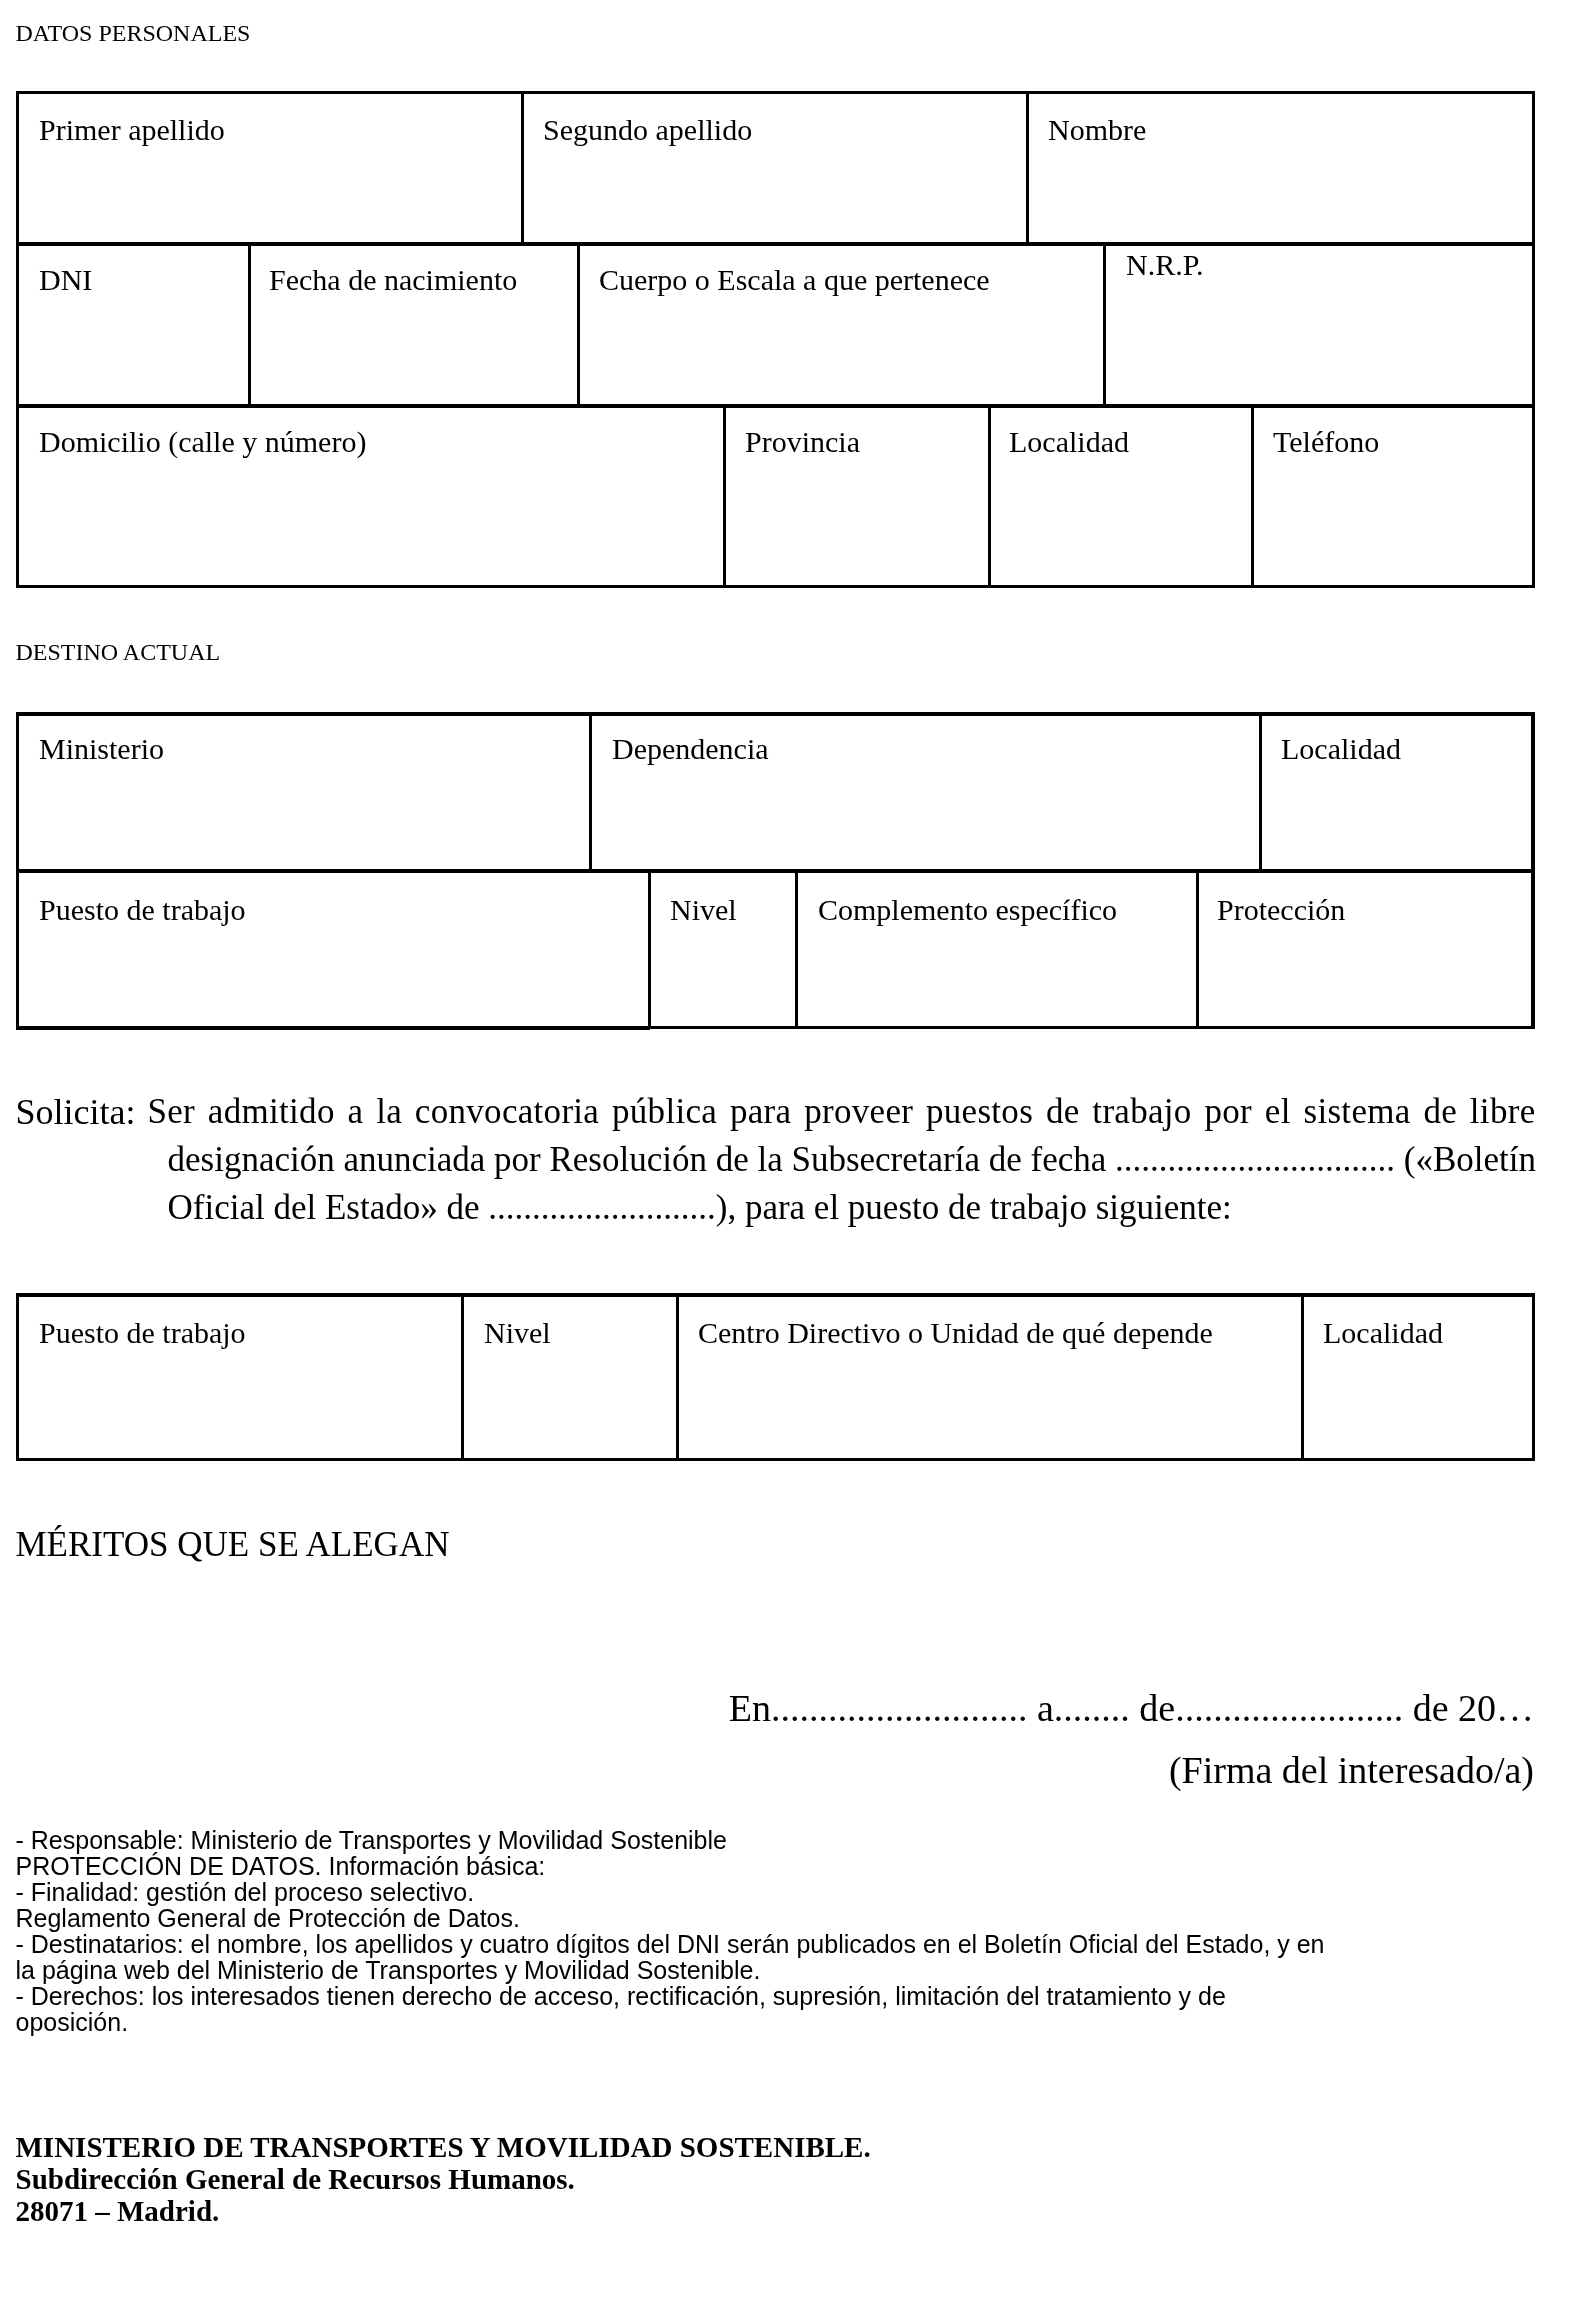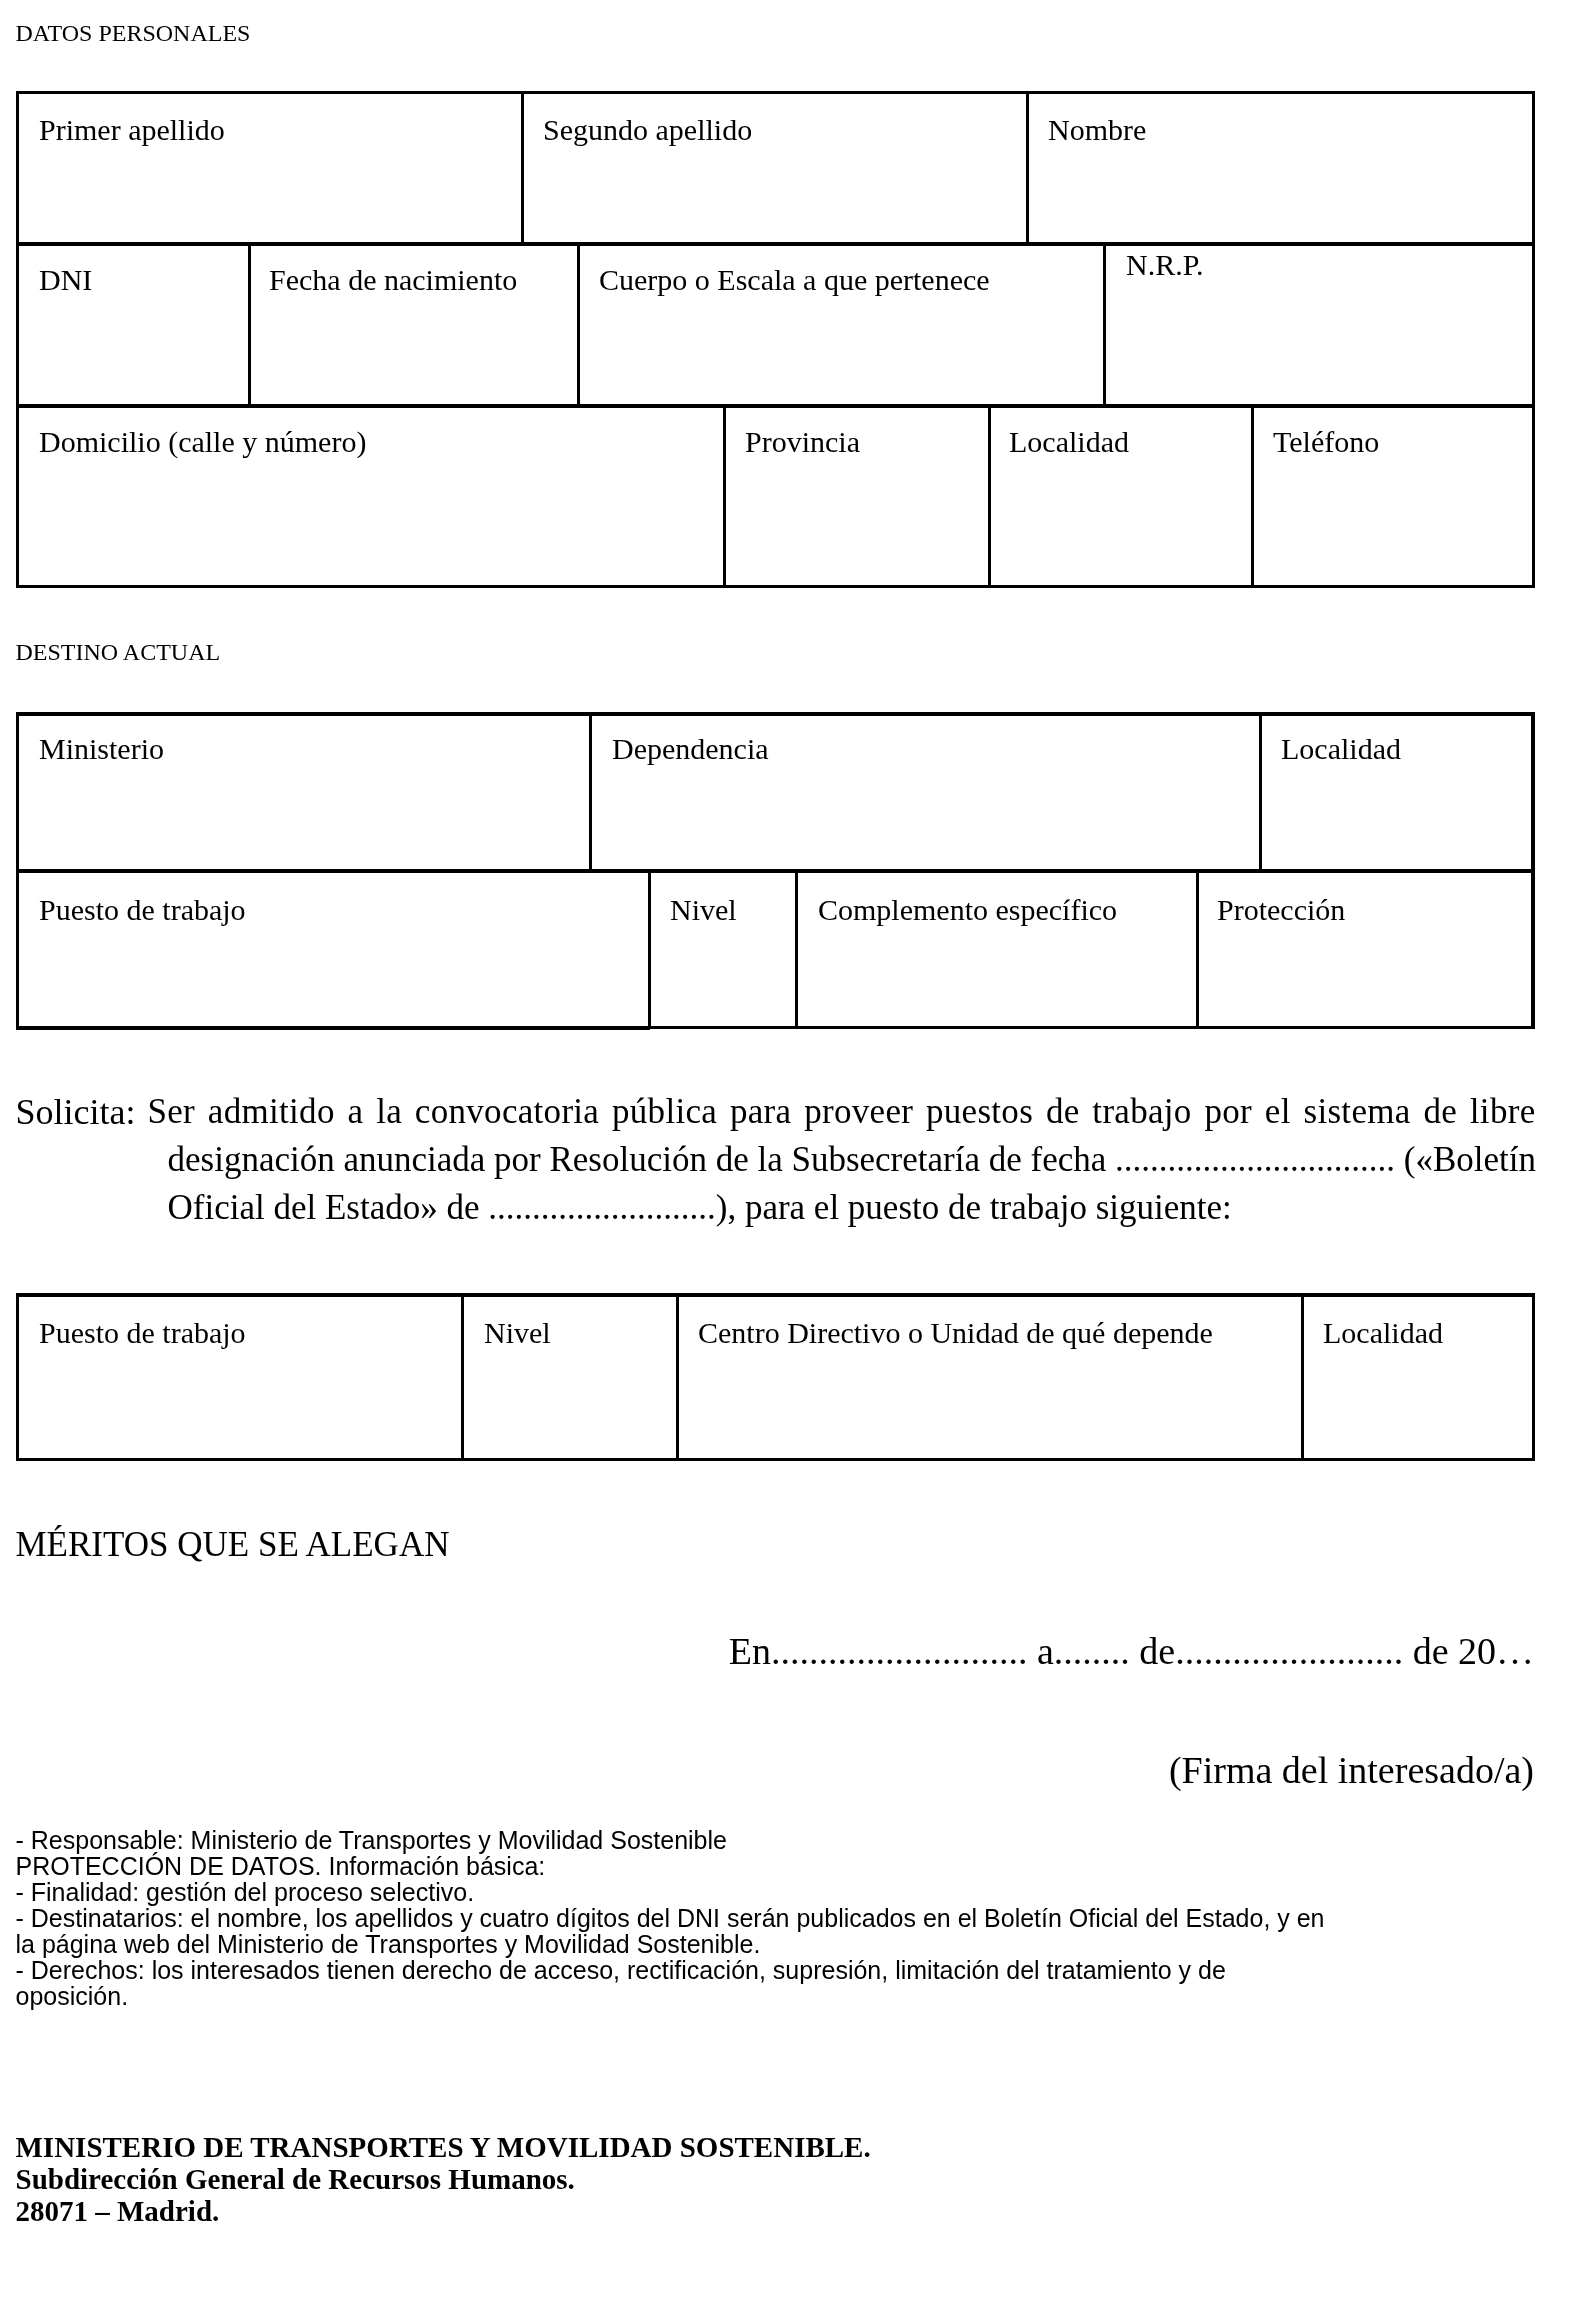--- a/index.html
+++ b/index.html
@@ -121,27 +121,28 @@
   <div class="cell" style="left:1303px; top:1297px; width:228px; height:160px;"></div>
 
   <span class="lbl" style="left:39px; top:1318px;">Puesto de trabajo</span>
   <span class="lbl" style="left:484px; top:1318px;">Nivel</span>
   <span class="lbl" style="left:698px; top:1318px;">Centro Directivo o Unidad de qué depende</span>
   <span class="lbl" style="left:1323px; top:1318px;">Localidad</span>
 </div>
 
 <div class="abs heading" style="left:15.5px; top:1527px; font-size:35px;">MÉRITOS QUE SE ALEGAN</div>
 
-<div class="abs serif" style="right:53px; top:1632px; font-size:38px; line-height:1; white-space:nowrap;">En........................... a........ de........................ de 20…</div>
+<div class="abs serif" style="right:53px; top:1689px; font-size:38px; line-height:1; white-space:nowrap;">En........................... a........ de........................ de 20…</div>
 <div class="abs serif" style="right:53px; top:1751px; font-size:38px; line-height:1; white-space:nowrap;">(Firma del interesado/a)</div>
 
 <div class="abs prot" style="left:15.5px; top:1827px;">
   <div>- Responsable: Ministerio de Transportes y Movilidad Sostenible</div>
   <div>PROTECCIÓN DE DATOS. Información básica:</div>
   <div>- Finalidad: gestión del proceso selectivo.</div>
+  <div>Reglamento General de Protección de Datos.</div>
   <div>- Destinatarios: el nombre, los apellidos y cuatro dígitos del DNI serán publicados en el Boletín Oficial del Estado, y en</div>
   <div>la página web del Ministerio de Transportes y Movilidad Sostenible.</div>
   <div>- Derechos: los interesados tienen derecho de acceso, rectificación, supresión, limitación del tratamiento y de</div>
   <div>oposición.</div>
 </div>
 
 <div class="abs addr" style="left:15.5px; top:2131px;">
   <div>MINISTERIO DE TRANSPORTES Y MOVILIDAD SOSTENIBLE.</div>
   <div>Subdirección General de Recursos Humanos.</div>
   <div>28071 – Madrid.</div>

